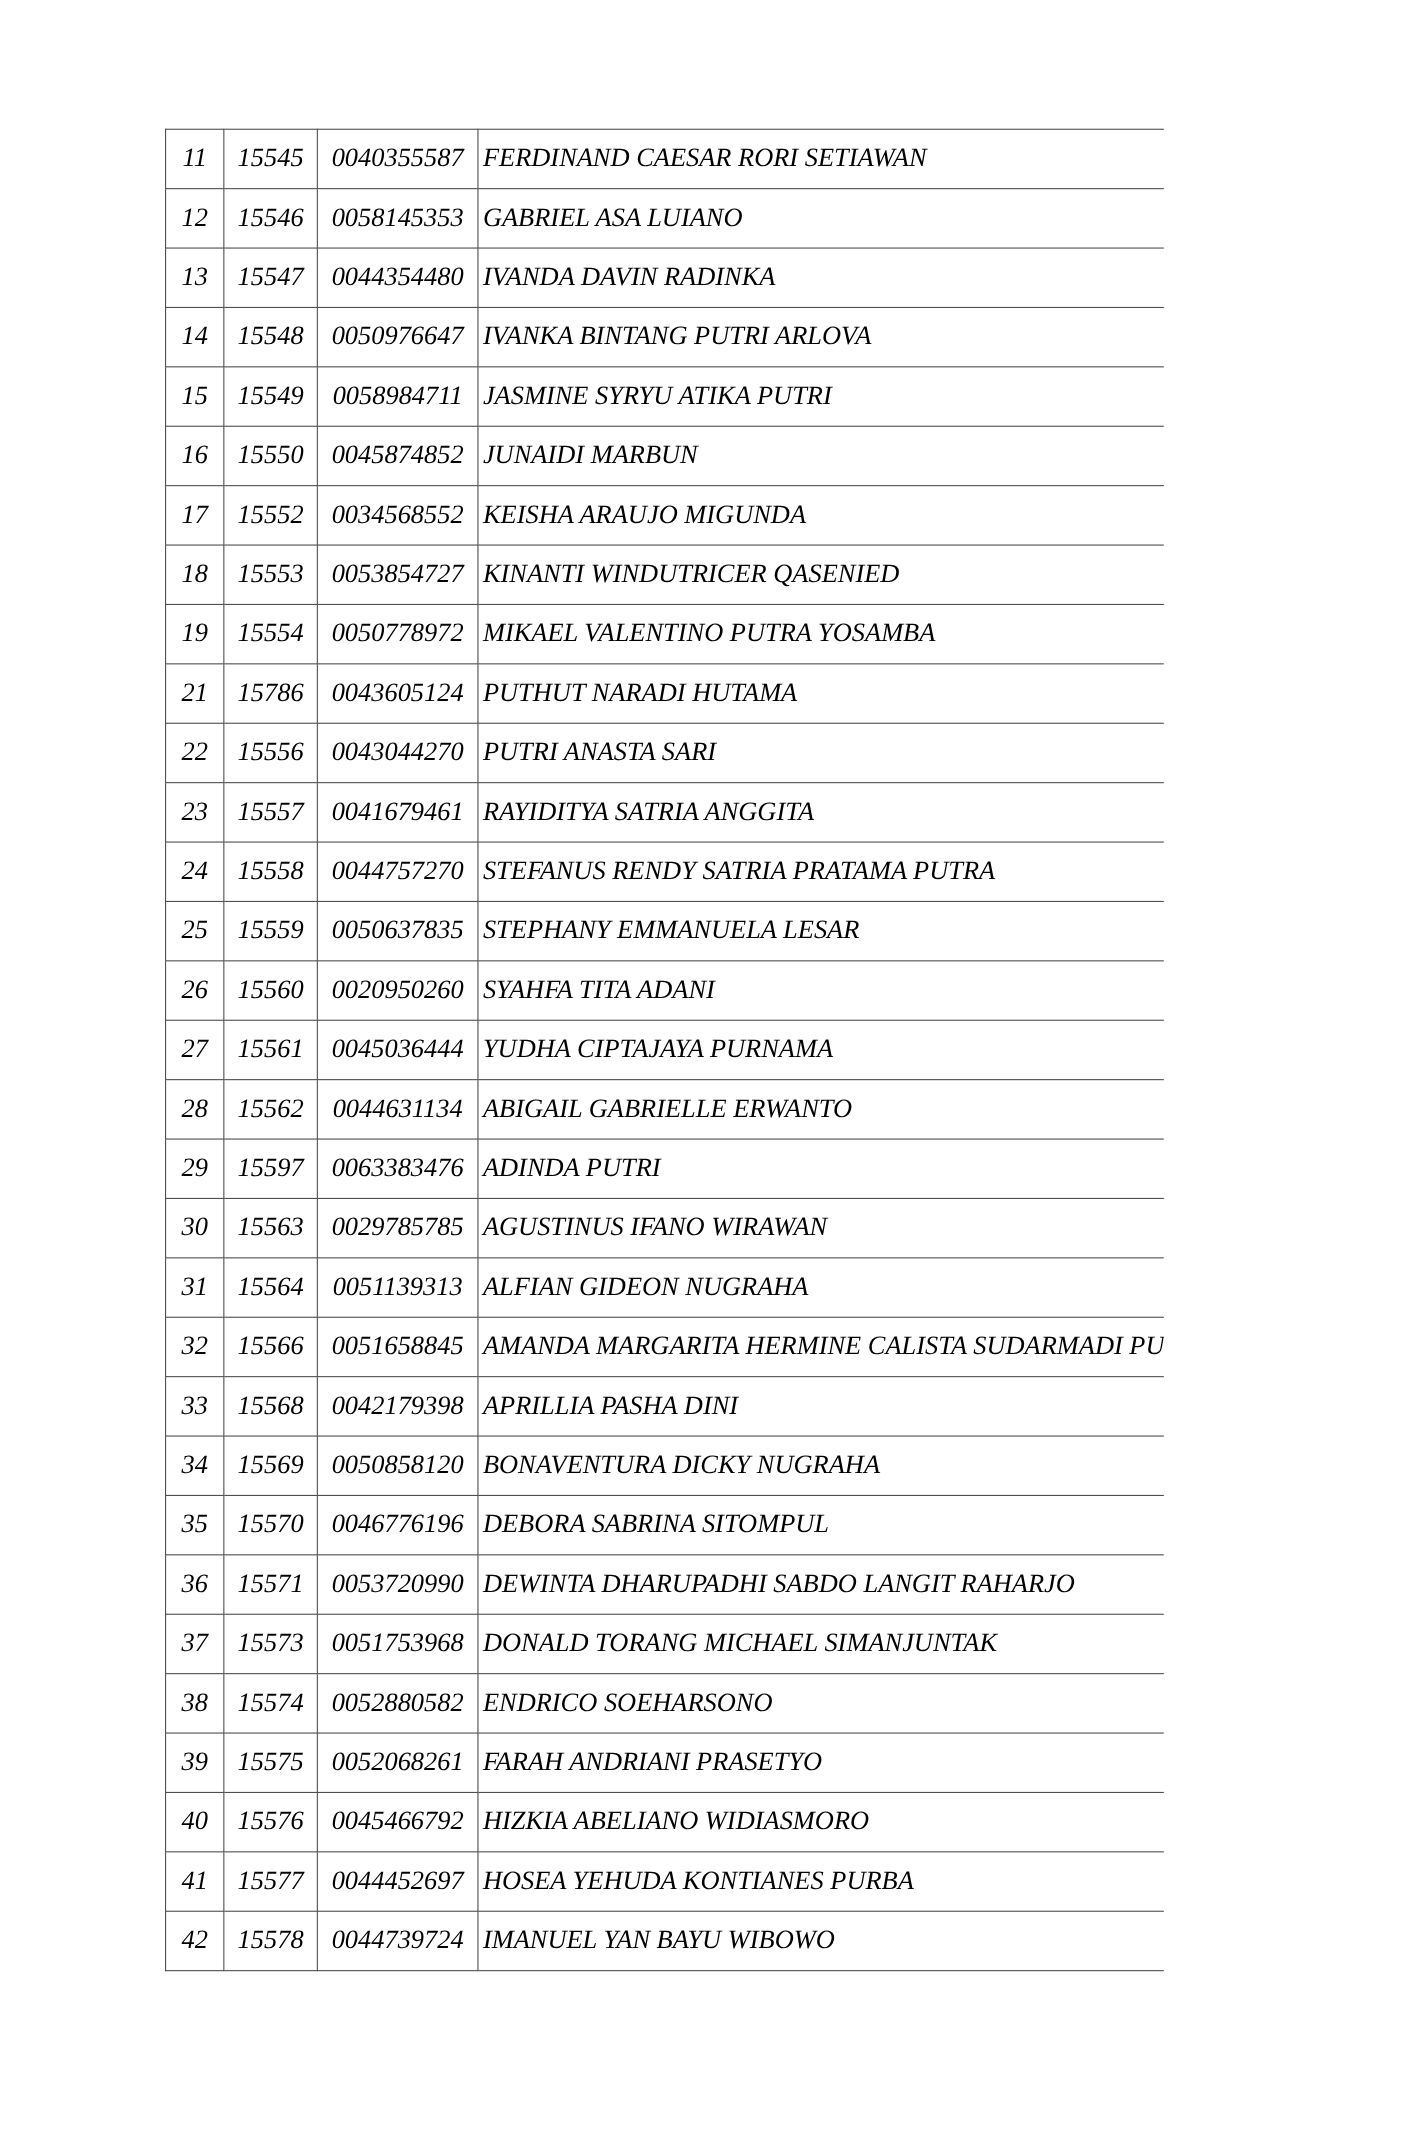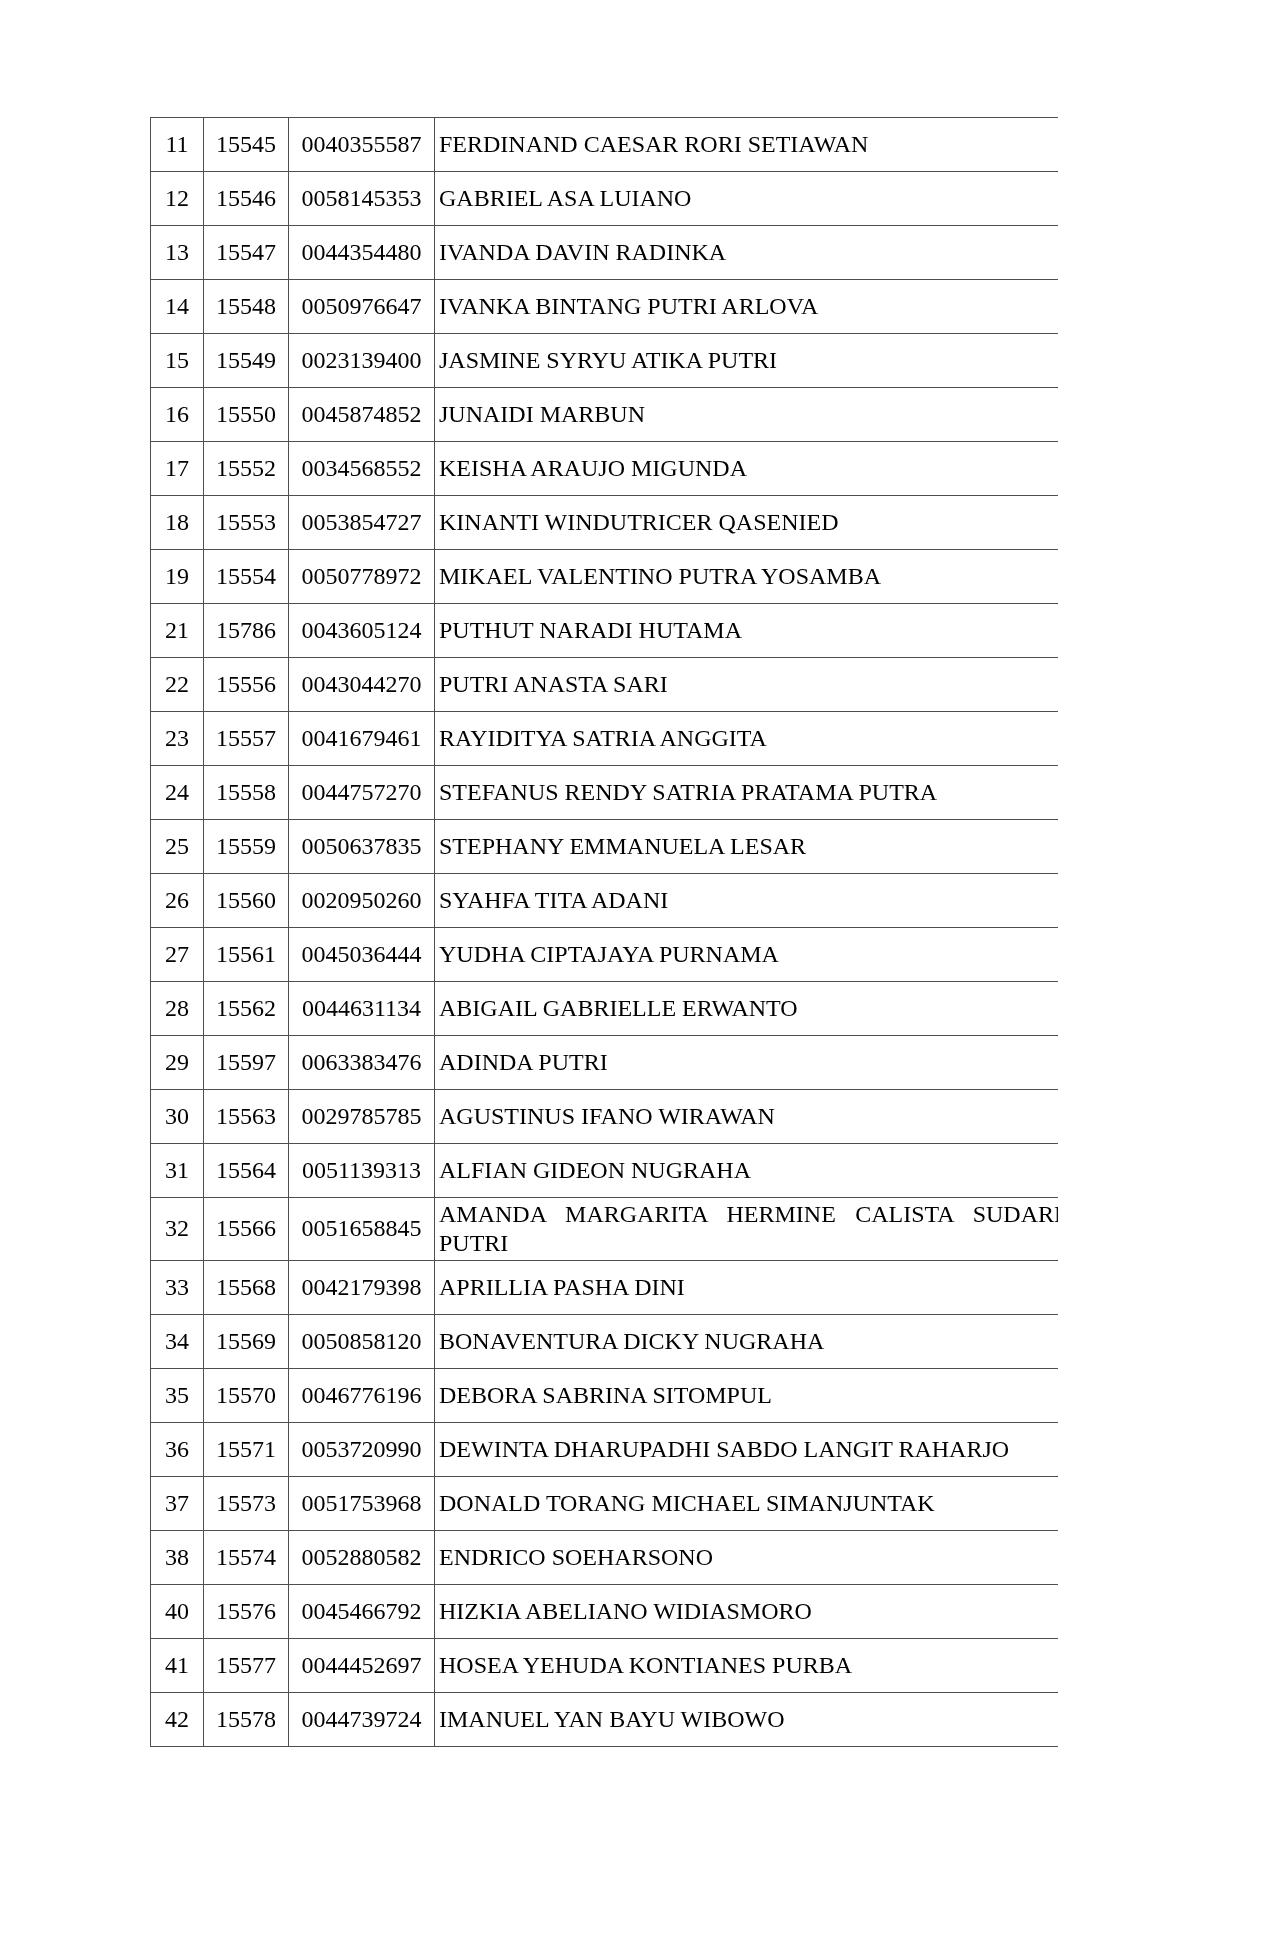--- a/index.html
+++ b/index.html
@@ -8,20 +8,21 @@
     background: #ffffff;
   }
   .page {
     position: relative;
     width: 1058px;
     height: 1949px;
     background: #ffffff;
     font-family: "Liberation Serif", "DejaVu Serif", serif;
     color: #000000;
     overflow: hidden;
+    font-style: italic;
   }
   table.roster {
     position: absolute;
     left: 150px;
     top: 117px;
     width: 972px;
     border-collapse: collapse;
     table-layout: fixed;
   }
   table.roster td {
@@ -74,21 +75,21 @@
   <tr>
     <td class="c-no">14</td>
     <td class="c-id">15548</td>
     <td class="c-nisn">0050976647</td>
     <td class="c-name">IVANKA BINTANG PUTRI ARLOVA</td>
   </tr>
 
   <tr>
     <td class="c-no">15</td>
     <td class="c-id">15549</td>
-    <td class="c-nisn">0023139400</td>
+    <td class="c-nisn">0058984711</td>
     <td class="c-name">JASMINE SYRYU ATIKA PUTRI</td>
   </tr>
 
   <tr>
     <td class="c-no">16</td>
     <td class="c-id">15550</td>
     <td class="c-nisn">0045874852</td>
     <td class="c-name">JUNAIDI MARBUN</td>
   </tr>
 
@@ -233,20 +234,26 @@
     <td class="c-name">DONALD TORANG MICHAEL SIMANJUNTAK</td>
   </tr>
 
   <tr>
     <td class="c-no">38</td>
     <td class="c-id">15574</td>
     <td class="c-nisn">0052880582</td>
     <td class="c-name">ENDRICO SOEHARSONO</td>
   </tr>
 
+  <tr>
+    <td class="c-no">39</td>
+    <td class="c-id">15575</td>
+    <td class="c-nisn">0052068261</td>
+    <td class="c-name">FARAH ANDRIANI PRASETYO</td>
+  </tr>
 
   <tr>
     <td class="c-no">40</td>
     <td class="c-id">15576</td>
     <td class="c-nisn">0045466792</td>
     <td class="c-name">HIZKIA ABELIANO WIDIASMORO</td>
   </tr>
 
   <tr>
     <td class="c-no">41</td>

